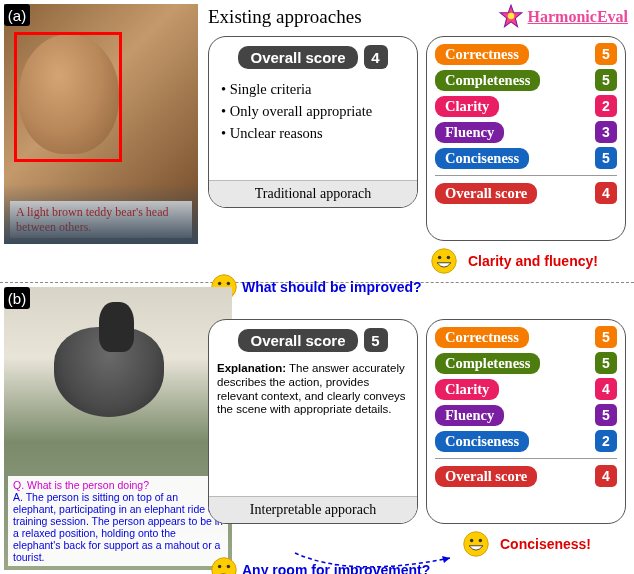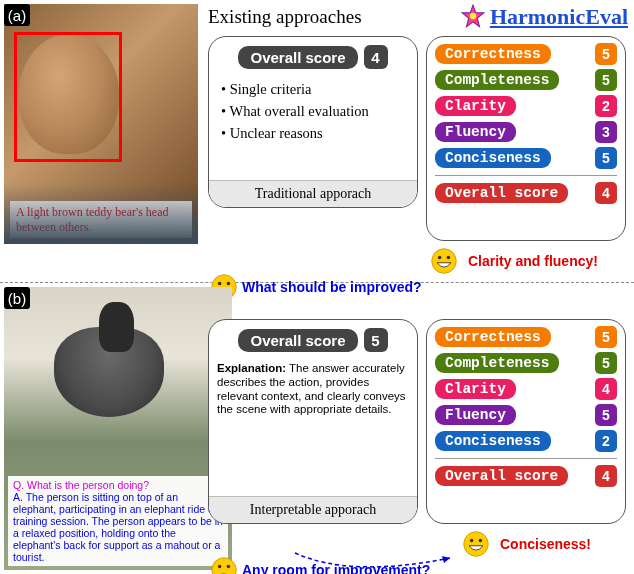--- a/index.html
+++ b/index.html
@@ -16,35 +16,35 @@
   .img-b { position: absolute; top: 4px; left: 4px; width: 228px; height: 283px; background: linear-gradient(180deg, #d8d4c8 0%, #e8e4d8 25%, #7a8a6a 55%, #9aa888 100%); overflow: hidden; }
   .img-b::before { content:''; position:absolute; top:40px; left:50px; width:110px; height:90px; background: radial-gradient(ellipse at 50% 30%, #6a6a6a 0%, #4a4a4a 60%, #2a2a2a 100%); border-radius: 40% 40% 50% 50%; }
   .img-b::after { content:''; position:absolute; top:15px; left:95px; width:35px; height:50px; background: #2a2a2a; border-radius: 40% 40% 30% 30%; }
   .qa-box { position: absolute; bottom: 4px; left: 4px; right: 4px; background: rgba(255,255,255,0.95); font-size: 10.5px; padding: 3px 5px; line-height: 1.15; font-family: Arial, sans-serif; }
   .qa-q { color: #d000d0; }
   .qa-a { color: #0000e0; }
   .hdr-row { position: absolute; top: 2px; left: 208px; right: 6px; height: 30px; display: flex; align-items: center; justify-content: space-between; }
   .hdr-ex { font-size: 19px; font-family: Georgia, serif; }
   .hdr-he { display: flex; align-items: center; gap: 4px; }
   .star { width: 26px; height: 26px; display: inline-block; }
-  .he-text { font-size: 22px; font-weight: bold; color: #1d4ed8; text-decoration: underline; font-family: Georgia, serif; }
+  .he-text { font-size: 16px; font-weight: bold; color: #ec4899; text-decoration: underline; font-family: Georgia, serif; }
   .card { position: absolute; background: #fff; border: 1.5px solid #555; border-radius: 18px; overflow: hidden; }
   .card-trad { top: 36px; left: 208px; width: 210px; height: 172px; }
   .card-he-a { top: 36px; left: 426px; width: 200px; height: 205px; }
   .card-interp { top: 36px; left: 208px; width: 210px; height: 205px; }
   .card-he-b { top: 36px; left: 426px; width: 200px; height: 205px; }
   .ov-row { display: flex; align-items: center; justify-content: center; gap: 6px; padding: 8px 0 6px 0; }
   .ov-pill { background: #444; color: #fff; border-radius: 10px; padding: 3px 12px; font-size: 15px; font-family: 'Trebuchet MS', Arial, sans-serif; font-weight: bold; }
   .ov-score { background: #444; color: #fff; border-radius: 6px; width: 24px; height: 24px; display: flex; align-items: center; justify-content: center; font-size: 15px; font-family: Arial, sans-serif; font-weight: bold; }
   .bullets { padding: 4px 12px; font-size: 14.5px; font-family: Georgia, serif; line-height: 1.5; }
   .bullets div::before { content: '• '; }
   .card-footer { position: absolute; bottom: 0; left: 0; right: 0; background: #e8e8e8; text-align: center; padding: 5px 0; font-size: 14px; font-family: Georgia, serif; border-top: 1px solid #bbb; }
   .crit-list { padding: 6px 8px; display: flex; flex-direction: column; gap: 4px; }
   .crit-row { display: flex; align-items: center; justify-content: space-between; }
-  .crit-pill { color: #fff; border-radius: 9px; padding: 2px 10px; font-size: 14.5px; font-family: Liberation Mono, monospace; font-weight: bold; }
+  .crit-pill { color: #fff; border-radius: 9px; padding: 2px 10px; font-size: 14.5px; font-family: Liberation Serif, serif; font-weight: bold; }
   .crit-score { color: #fff; border-radius: 5px; width: 22px; height: 22px; display: flex; align-items: center; justify-content: center; font-size: 14px; font-family: Arial, sans-serif; font-weight: bold; }
   .c-correct { background: #f57c00; }
   .c-complete { background: #4d7c0f; }
   .c-clarity { background: #e91e63; }
   .c-fluency { background: #7b1fa2; }
   .c-concise { background: #1565c0; }
   .c-overall { background: #d32f2f; }
   .divider { height: 1px; background: #999; margin: 2px 0; }
   .expl { padding: 4px 8px; font-size: 11.5px; font-family: Arial, sans-serif; line-height: 1.2; }
   .expl b { font-weight: bold; }
@@ -83,21 +83,21 @@
     </div>
   </div>
 
   <div class="card card-trad">
     <div class="ov-row">
       <span class="ov-pill">Overall score</span>
       <span class="ov-score">4</span>
     </div>
     <div class="bullets">
       <div>Single criteria</div>
-      <div>What overall evaluation</div>
+      <div>Only overall appropriate</div>
       <div>Unclear reasons</div>
     </div>
     <div class="card-footer">Traditional apporach</div>
   </div>
 
   <div class="card card-he-a">
     <div class="crit-list">
 
     <div class="crit-row">
           <span class="crit-pill c-correct">Correctness</span>

